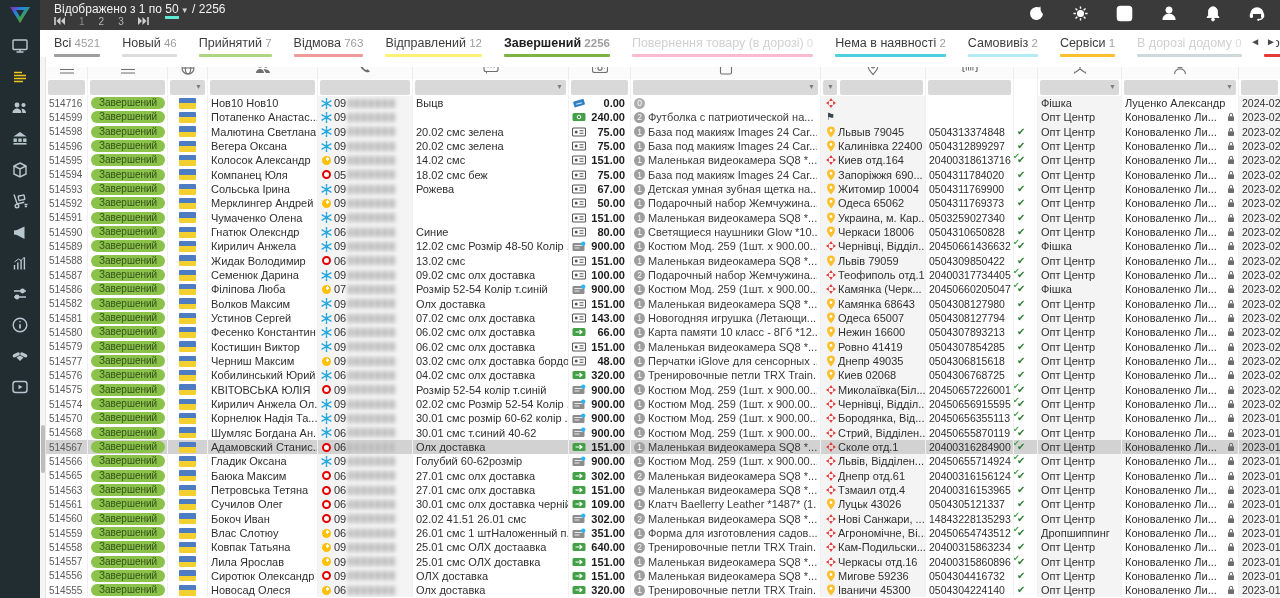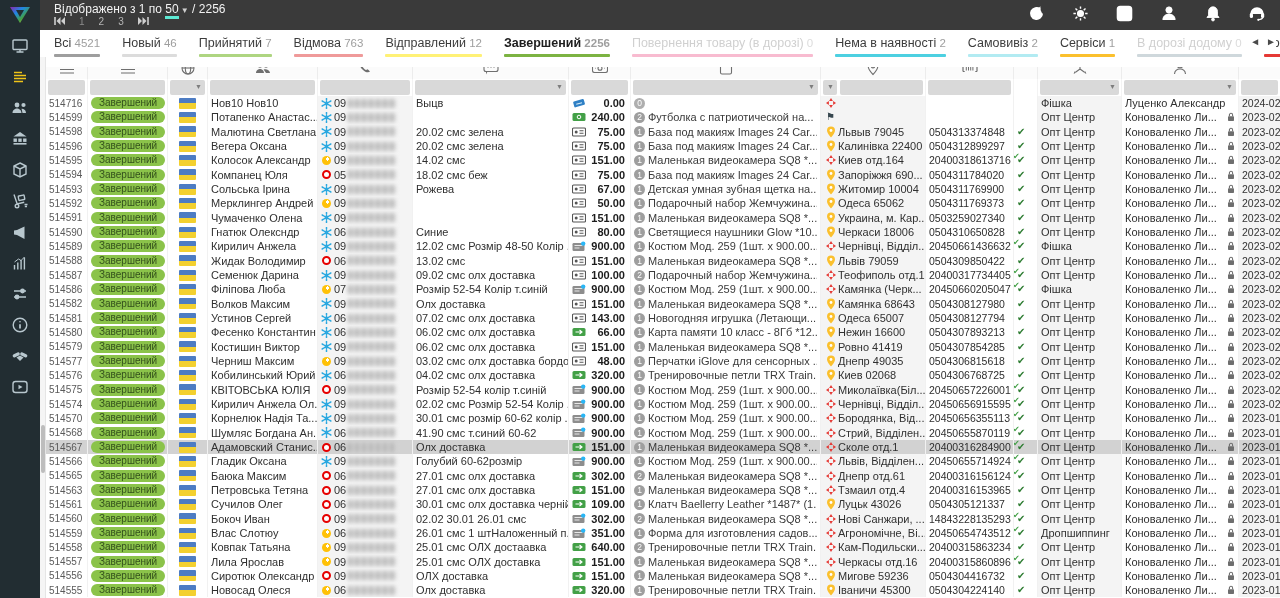--- a/index.html
+++ b/index.html
@@ -1901,21 +1901,21 @@
       <span class="car">
           <svg width="11" height="11" viewBox="0 0 11 11">
             <g stroke="#29a8e0" stroke-width="1.5" stroke-linecap="round" stroke-dasharray="1.6 1.2">
               <path d="M5.5 0.5v10M1.2 3l8.6 5M9.8 3L1.2 8"></path>
             </g>
           </svg>
         </span>
         <span>06</span>
         <span class="blurdigits"></span>
     </div>
-    <div class="c w-cm">41.90 смс т.синий 60-62</div>
+    <div class="c w-cm">30.01 смс т.синий 40-62</div>
     <div class="c w-pa">
       <span class="pay">
           <svg width="14" height="11" viewBox="0 0 14 11">
             <rect x="0.5" y="2" width="12" height="8" rx="1.2" fill="#8d8d8d"></rect>
             <path d="M2.5 4.5h8M2.5 7h5" stroke="#e8e8e8" stroke-width="1"></path>
             <circle cx="11.2" cy="2.6" r="2.2" fill="#29b6f6"></circle>
           </svg>
         </span>
         <span class="amount">900.00</span>
     </div>
@@ -2281,21 +2281,21 @@
         </span>
       </div>
     <div class="c w-nm">Бокоч Иван</div>
     <div class="c w-ph shade">
       <span class="car">
           <span class="car-voda"></span>
         </span>
         <span>09</span>
         <span class="blurdigits"></span>
     </div>
-    <div class="c w-cm">02.02 30.01 26.01 смс</div>
+    <div class="c w-cm">02.02 41.51 26.01 смс</div>
     <div class="c w-pa">
       <span class="pay">
           <svg width="14" height="11" viewBox="0 0 14 11">
             <rect x="0.5" y="2" width="12" height="8" rx="1.2" fill="#8d8d8d"></rect>
             <path d="M2.5 4.5h8M2.5 7h5" stroke="#e8e8e8" stroke-width="1"></path>
             <circle cx="11.2" cy="2.6" r="2.2" fill="#29b6f6"></circle>
           </svg>
         </span>
         <span class="amount">302.00</span>
     </div>

